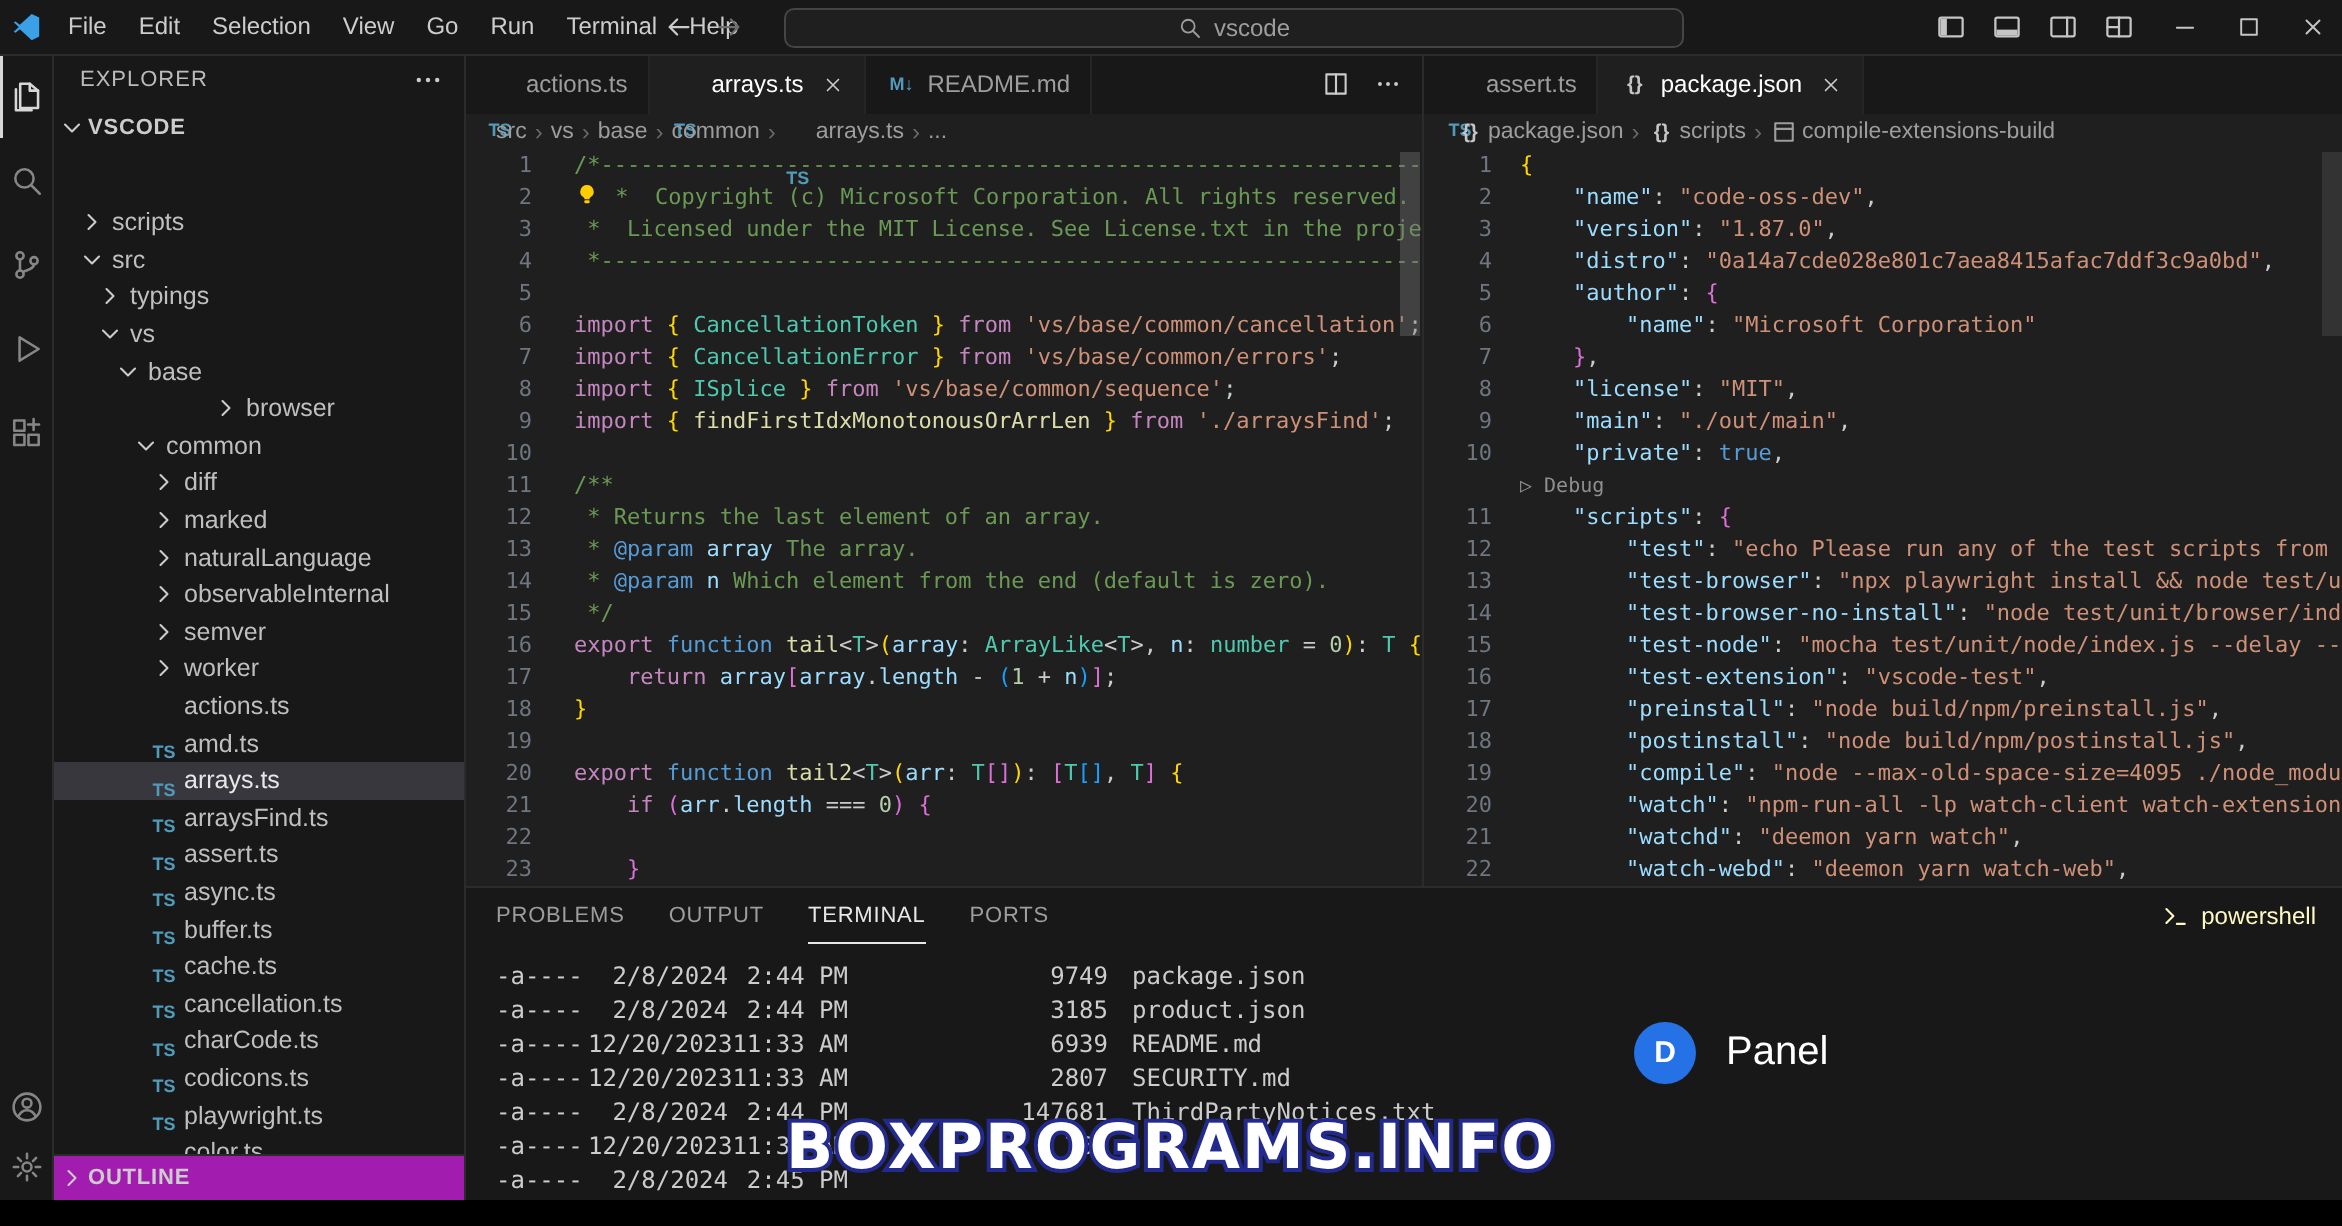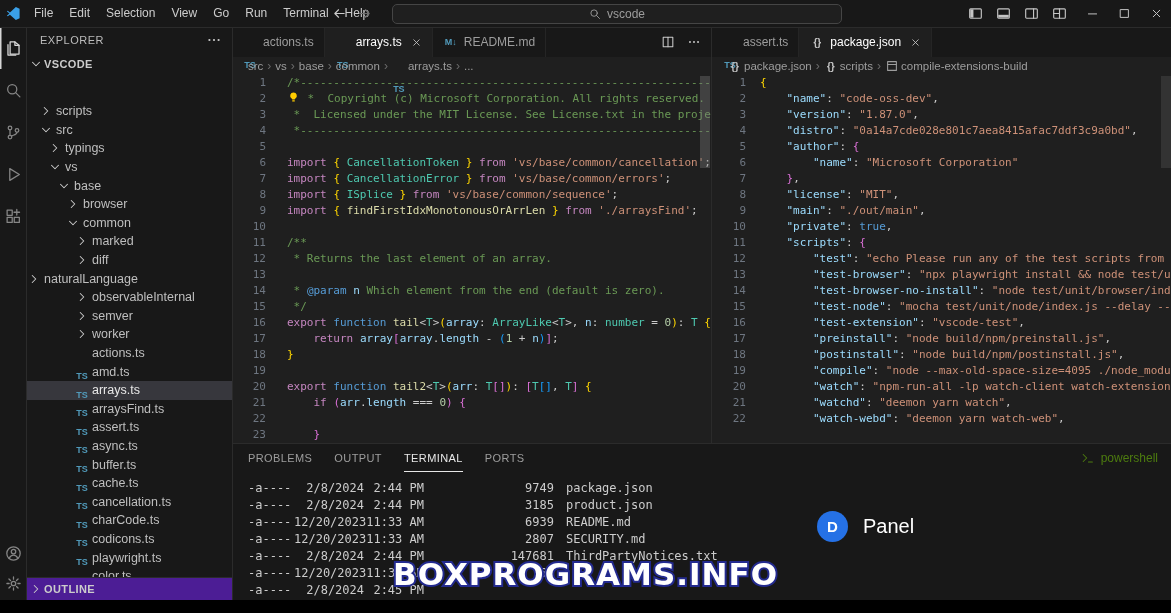--- a/index.html
+++ b/index.html
@@ -51,21 +51,21 @@
   .tw{width:16px;flex:none;color:#cccccc;}
   .tw svg{width:14px;height:14px;}
   .tree-label{padding-left:2px;}
   .fi{width:16px;flex:none;display:inline-flex;align-items:center;justify-content:center;
     font-size:9px;font-weight:bold;font-family:"Liberation Sans",sans-serif;}
   .fi-ts{color:#519aba;margin-top:46px;}
   .fi-md{color:#519aba;}
   .fi-json{color:#c5c5c5;font-size:10px;}
   #outline-header{position:absolute;left:0;right:0;bottom:0;height:22px;border-top:1px solid #2b2b2b;
     display:flex;align-items:center;font-size:11px;font-weight:bold;color:#cccccc;letter-spacing:.4px;
-    padding-left:2px;background:#4c1d95;}
+    padding-left:2px;background:#a21caf;}
 
   
   #editors{position:absolute;left:232px;top:27px;width:939px;height:416px;background:#1f1f1f;}
   .group{position:absolute;top:0;height:100%;overflow:hidden;}
   #group-left{left:0;width:479px;}
   #group-right{left:479px;width:460px;border-left:1px solid #2b2b2b;}
   .tabbar{height:30px;background:#181818;display:flex;align-items:stretch;}
   .tab{display:flex;align-items:center;padding:0 10px;font-size:12px;color:#9d9d9d;background:#181818;
     border-right:1px solid #252525;gap:5px;cursor:default;box-sizing:border-box;}
   .tab.active{background:#1f1f1f;color:#ffffff;box-shadow:inset 0 1px 0 #0078d4;}
@@ -96,21 +96,21 @@
   
   #panel{position:absolute;left:232px;top:443px;width:1125px;height:157px;background:#181818;
     border-top:1px solid #2b2b2b;box-sizing:border-box;}
   #panel-header{height:28px;display:flex;align-items:stretch;padding:0 10px 0 16px;}
   #panel-tabs{display:flex;align-items:stretch;}
   .panel-tab{font-size:11px;color:#9d9d9d;margin-right:22px;display:flex;align-items:center;
     letter-spacing:.4px;border-bottom:1px solid transparent;box-sizing:border-box;cursor:default;}
   .panel-tab.active{color:#e7e7e7;border-bottom-color:#e7e7e7;}
   #panel-actions{margin-left:auto;display:flex;align-items:center;gap:13px;color:#c5c5c5;}
   #panel-actions svg{width:14px;height:14px;}
-  #shell-label{display:inline-flex;align-items:flex-start;gap:6px;font-size:12px;color:#4d7c0f;}
+  #shell-label{display:inline-flex;align-items:flex-start;gap:6px;font-size:12px;color:#fef9c3;}
   #terminal{position:absolute;left:16px;right:8px;top:36px;bottom:0;overflow:hidden;
     font-family:"DejaVu Sans Mono","Liberation Mono",monospace;font-size:12px;color:#cccccc;}
   .trow{display:grid;grid-template-columns:46px 70px 60px 130px 1fr;height:17px;line-height:17px;white-space:pre;}
   .tc-date,.tc-time,.tc-size{text-align:right;}
   .tc-name{padding-left:12px;}
 
   
   #bottom-strip{position:absolute;left:0;top:600px;width:100%;height:13px;background:#000;z-index:8;}
   #watermark{position:absolute;left:0;top:556px;width:100%;text-align:center;z-index:19;
     font-size:31px;font-weight:700;letter-spacing:1px;color:#ffffff;
@@ -303,53 +303,53 @@
           <span class="tree-label">vs</span>
         </div>
         <div class="tree-row" style="padding-left: 30px;">
           <span class="icon tw">
             <svg viewBox="0 0 16 16" fill="none" stroke="currentColor" stroke-width="1.2" stroke-linecap="round" stroke-linejoin="round">
               <path d="M4 6l4 4 4-4"></path>
             </svg>
           </span>
           <span class="tree-label">base</span>
         </div>
+        <div class="tree-row" style="padding-left: 39px; margin-left: 40px;">
+          <span class="icon tw">
+            <svg viewBox="0 0 16 16" fill="none" stroke="currentColor" stroke-width="1.2" stroke-linecap="round" stroke-linejoin="round">
+              <path d="M6 4l4 4-4 4"></path>
+            </svg>
+          </span>
+          <span class="tree-label">browser</span>
+        </div>
         <div class="tree-row" style="padding-left: 39px;">
           <span class="icon tw">
             <svg viewBox="0 0 16 16" fill="none" stroke="currentColor" stroke-width="1.2" stroke-linecap="round" stroke-linejoin="round">
-              <path d="M6 4l4 4-4 4"></path>
-            </svg>
-          </span>
-          <span class="tree-label">browser</span>
-        </div>
-        <div class="tree-row" style="padding-left: 39px;">
-          <span class="icon tw">
-            <svg viewBox="0 0 16 16" fill="none" stroke="currentColor" stroke-width="1.2" stroke-linecap="round" stroke-linejoin="round">
               <path d="M4 6l4 4 4-4"></path>
             </svg>
           </span>
           <span class="tree-label">common</span>
         </div>
         <div class="tree-row" style="padding-left: 48px;">
           <span class="icon tw">
             <svg viewBox="0 0 16 16" fill="none" stroke="currentColor" stroke-width="1.2" stroke-linecap="round" stroke-linejoin="round">
               <path d="M6 4l4 4-4 4"></path>
             </svg>
           </span>
+          <span class="tree-label">diff</span>
+        </div>
+        <div class="tree-row" style="padding-left: 48px;">
+          <span class="icon tw">
+            <svg viewBox="0 0 16 16" fill="none" stroke="currentColor" stroke-width="1.2" stroke-linecap="round" stroke-linejoin="round">
+              <path d="M6 4l4 4-4 4"></path>
+            </svg>
+          </span>
           <span class="tree-label">marked</span>
         </div>
         <div class="tree-row" style="padding-left: 48px;">
-          <span class="icon tw">
-            <svg viewBox="0 0 16 16" fill="none" stroke="currentColor" stroke-width="1.2" stroke-linecap="round" stroke-linejoin="round">
-              <path d="M6 4l4 4-4 4"></path>
-            </svg>
-          </span>
-          <span class="tree-label">diff</span>
-        </div>
-        <div class="tree-row" style="">
           <span class="icon tw">
             <svg viewBox="0 0 16 16" fill="none" stroke="currentColor" stroke-width="1.2" stroke-linecap="round" stroke-linejoin="round">
               <path d="M6 4l4 4-4 4"></path>
             </svg>
           </span>
           <span class="tree-label">naturalLanguage</span>
         </div>
         <div class="tree-row" style="padding-left: 48px;">
           <span class="icon tw">
             <svg viewBox="0 0 16 16" fill="none" stroke="currentColor" stroke-width="1.2" stroke-linecap="round" stroke-linejoin="round">
@@ -508,21 +508,21 @@
           <div class="cl"><span class="ln">3</span><span class="ct"><span class="tk-cm"> *  Licensed under the MIT License. See License.txt in the project root for license information.</span></span></div>
           <div class="cl"><span class="ln">4</span><span class="ct"><span class="tk-cm"> *--------------------------------------------------------------------------------------------*/</span></span></div>
           <div class="cl"><span class="ln">5</span><span class="ct"></span></div>
           <div class="cl"><span class="ln">6</span><span class="ct"><span class="tk-kw">import</span><span class="tk-pl"> </span><span class="tk-b1">{ </span><span class="tk-ty">CancellationToken</span><span class="tk-b1"> }</span><span class="tk-kw"> from </span><span class="tk-st">'vs/base/common/cancellation'</span><span class="tk-pl">;</span></span></div>
           <div class="cl"><span class="ln">7</span><span class="ct"><span class="tk-kw">import</span><span class="tk-pl"> </span><span class="tk-b1">{ </span><span class="tk-ty">CancellationError</span><span class="tk-b1"> }</span><span class="tk-kw"> from </span><span class="tk-st">'vs/base/common/errors'</span><span class="tk-pl">;</span></span></div>
           <div class="cl"><span class="ln">8</span><span class="ct"><span class="tk-kw">import</span><span class="tk-pl"> </span><span class="tk-b1">{ </span><span class="tk-ty">ISplice</span><span class="tk-b1"> }</span><span class="tk-kw"> from </span><span class="tk-st">'vs/base/common/sequence'</span><span class="tk-pl">;</span></span></div>
           <div class="cl"><span class="ln">9</span><span class="ct"><span class="tk-kw">import</span><span class="tk-pl"> </span><span class="tk-b1">{ </span><span class="tk-fn">findFirstIdxMonotonousOrArrLen</span><span class="tk-b1"> }</span><span class="tk-kw"> from </span><span class="tk-st">'./arraysFind'</span><span class="tk-pl">;</span></span></div>
           <div class="cl"><span class="ln">10</span><span class="ct"></span></div>
           <div class="cl"><span class="ln">11</span><span class="ct"><span class="tk-cm">/**</span></span></div>
           <div class="cl"><span class="ln">12</span><span class="ct"><span class="tk-cm"> * Returns the last element of an array.</span></span></div>
-          <div class="cl"><span class="ln">13</span></div>
+          <div class="cl"><span class="ln">13</span><span class="ct"><span class="tk-cm"> * </span><span class="tk-kb">@param</span><span class="tk-va"> array</span><span class="tk-cm"> The array.</span></span></div>
           <div class="cl"><span class="ln">14</span><span class="ct"><span class="tk-cm"> * </span><span class="tk-kb">@param</span><span class="tk-va"> n</span><span class="tk-cm"> Which element from the end (default is zero).</span></span></div>
           <div class="cl"><span class="ln">15</span><span class="ct"><span class="tk-cm"> */</span></span></div>
           <div class="cl"><span class="ln">16</span><span class="ct"><span class="tk-kw">export</span><span class="tk-kb"> function </span><span class="tk-fn">tail</span><span class="tk-pl">&lt;</span><span class="tk-ty">T</span><span class="tk-pl">&gt;</span><span class="tk-b1">(</span><span class="tk-va">array</span><span class="tk-pl">: </span><span class="tk-ty">ArrayLike</span><span class="tk-pl">&lt;</span><span class="tk-ty">T</span><span class="tk-pl">&gt;, </span><span class="tk-va">n</span><span class="tk-pl">: </span><span class="tk-ty">number</span><span class="tk-pl"> = </span><span class="tk-nu">0</span><span class="tk-b1">)</span><span class="tk-pl">: </span><span class="tk-ty">T</span><span class="tk-pl"> </span><span class="tk-b1">{</span></span></div>
           <div class="cl"><span class="ln">17</span><span class="ct"><span class="tk-pl">    </span><span class="tk-kw">return</span><span class="tk-pl"> </span><span class="tk-va">array</span><span class="tk-b2">[</span><span class="tk-va">array</span><span class="tk-pl">.</span><span class="tk-va">length</span><span class="tk-pl"> - </span><span class="tk-b3">(</span><span class="tk-nu">1</span><span class="tk-pl"> + </span><span class="tk-va">n</span><span class="tk-b3">)</span><span class="tk-b2">]</span><span class="tk-pl">;</span></span></div>
           <div class="cl"><span class="ln">18</span><span class="ct"><span class="tk-b1">}</span></span></div>
           <div class="cl"><span class="ln">19</span><span class="ct"></span></div>
           <div class="cl"><span class="ln">20</span><span class="ct"><span class="tk-kw">export</span><span class="tk-kb"> function </span><span class="tk-fn">tail2</span><span class="tk-pl">&lt;</span><span class="tk-ty">T</span><span class="tk-pl">&gt;</span><span class="tk-b1">(</span><span class="tk-va">arr</span><span class="tk-pl">: </span><span class="tk-ty">T</span><span class="tk-b2">[]</span><span class="tk-b1">)</span><span class="tk-pl">: </span><span class="tk-b2">[</span><span class="tk-ty">T</span><span class="tk-b3">[]</span><span class="tk-pl">, </span><span class="tk-ty">T</span><span class="tk-b2">]</span><span class="tk-pl"> </span><span class="tk-b1">{</span></span></div>
           <div class="cl"><span class="ln">21</span><span class="ct"><span class="tk-pl">    </span><span class="tk-kw">if</span><span class="tk-pl"> </span><span class="tk-b2">(</span><span class="tk-va">arr</span><span class="tk-pl">.</span><span class="tk-va">length</span><span class="tk-pl"> === </span><span class="tk-nu">0</span><span class="tk-b2">)</span><span class="tk-pl"> </span><span class="tk-b2">{</span></span></div>
           <div class="cl"><span class="ln">22</span></div>
           <div class="cl"><span class="ln">23</span><span class="ct"><span class="tk-pl">    </span><span class="tk-b2">}</span></span></div>
@@ -570,20 +570,21 @@
           <div class="cl"><span class="ln">1</span><span class="ct"><span class="tk-b1">{</span></span></div>
           <div class="cl"><span class="ln">2</span><span class="ct"><span class="tk-pl">    </span><span class="tk-va">"name"</span><span class="tk-pl">: </span><span class="tk-st">"code-oss-dev"</span><span class="tk-pl">,</span></span></div>
           <div class="cl"><span class="ln">3</span><span class="ct"><span class="tk-pl">    </span><span class="tk-va">"version"</span><span class="tk-pl">: </span><span class="tk-st">"1.87.0"</span><span class="tk-pl">,</span></span></div>
           <div class="cl"><span class="ln">4</span><span class="ct"><span class="tk-pl">    </span><span class="tk-va">"distro"</span><span class="tk-pl">: </span><span class="tk-st">"0a14a7cde028e801c7aea8415afac7ddf3c9a0bd"</span><span class="tk-pl">,</span></span></div>
           <div class="cl"><span class="ln">5</span><span class="ct"><span class="tk-pl">    </span><span class="tk-va">"author"</span><span class="tk-pl">: </span><span class="tk-b2">{</span></span></div>
           <div class="cl"><span class="ln">6</span><span class="ct"><span class="tk-pl">        </span><span class="tk-va">"name"</span><span class="tk-pl">: </span><span class="tk-st">"Microsoft Corporation"</span></span></div>
           <div class="cl"><span class="ln">7</span><span class="ct"><span class="tk-pl">    </span><span class="tk-b2">}</span><span class="tk-pl">,</span></span></div>
           <div class="cl"><span class="ln">8</span><span class="ct"><span class="tk-pl">    </span><span class="tk-va">"license"</span><span class="tk-pl">: </span><span class="tk-st">"MIT"</span><span class="tk-pl">,</span></span></div>
           <div class="cl"><span class="ln">9</span><span class="ct"><span class="tk-pl">    </span><span class="tk-va">"main"</span><span class="tk-pl">: </span><span class="tk-st">"./out/main"</span><span class="tk-pl">,</span></span></div>
           <div class="cl"><span class="ln">10</span><span class="ct"><span class="tk-pl">    </span><span class="tk-va">"private"</span><span class="tk-pl">: </span><span class="tk-kb">true</span><span class="tk-pl">,</span></span></div>
+          <div class="cl"><span class="ln"></span><span class="ct"><span class="tk-lens">▷ Debug</span></span></div>
           <div class="cl"><span class="ln">11</span><span class="ct"><span class="tk-pl">    </span><span class="tk-va">"scripts"</span><span class="tk-pl">: </span><span class="tk-b2">{</span></span></div>
           <div class="cl"><span class="ln">12</span><span class="ct"><span class="tk-pl">        </span><span class="tk-va">"test"</span><span class="tk-pl">: </span><span class="tk-st">"echo Please run any of the test scripts from the scripts folder."</span></span></div>
           <div class="cl"><span class="ln">13</span><span class="ct"><span class="tk-pl">        </span><span class="tk-va">"test-browser"</span><span class="tk-pl">: </span><span class="tk-st">"npx playwright install &amp;&amp; node test/unit/browser/index.js"</span></span></div>
           <div class="cl"><span class="ln">14</span><span class="ct"><span class="tk-pl">        </span><span class="tk-va">"test-browser-no-install"</span><span class="tk-pl">: </span><span class="tk-st">"node test/unit/browser/index.js"</span></span></div>
           <div class="cl"><span class="ln">15</span><span class="ct"><span class="tk-pl">        </span><span class="tk-va">"test-node"</span><span class="tk-pl">: </span><span class="tk-st">"mocha test/unit/node/index.js --delay --ui=tdd"</span></span></div>
           <div class="cl"><span class="ln">16</span><span class="ct"><span class="tk-pl">        </span><span class="tk-va">"test-extension"</span><span class="tk-pl">: </span><span class="tk-st">"vscode-test"</span><span class="tk-pl">,</span></span></div>
           <div class="cl"><span class="ln">17</span><span class="ct"><span class="tk-pl">        </span><span class="tk-va">"preinstall"</span><span class="tk-pl">: </span><span class="tk-st">"node build/npm/preinstall.js"</span><span class="tk-pl">,</span></span></div>
           <div class="cl"><span class="ln">18</span><span class="ct"><span class="tk-pl">        </span><span class="tk-va">"postinstall"</span><span class="tk-pl">: </span><span class="tk-st">"node build/npm/postinstall.js"</span><span class="tk-pl">,</span></span></div>
           <div class="cl"><span class="ln">19</span><span class="ct"><span class="tk-pl">        </span><span class="tk-va">"compile"</span><span class="tk-pl">: </span><span class="tk-st">"node --max-old-space-size=4095 ./node_modules/gulp/bin/gulp.js compile"</span></span></div>
           <div class="cl"><span class="ln">20</span><span class="ct"><span class="tk-pl">        </span><span class="tk-va">"watch"</span><span class="tk-pl">: </span><span class="tk-st">"npm-run-all -lp watch-client watch-extensions"</span></span></div>

